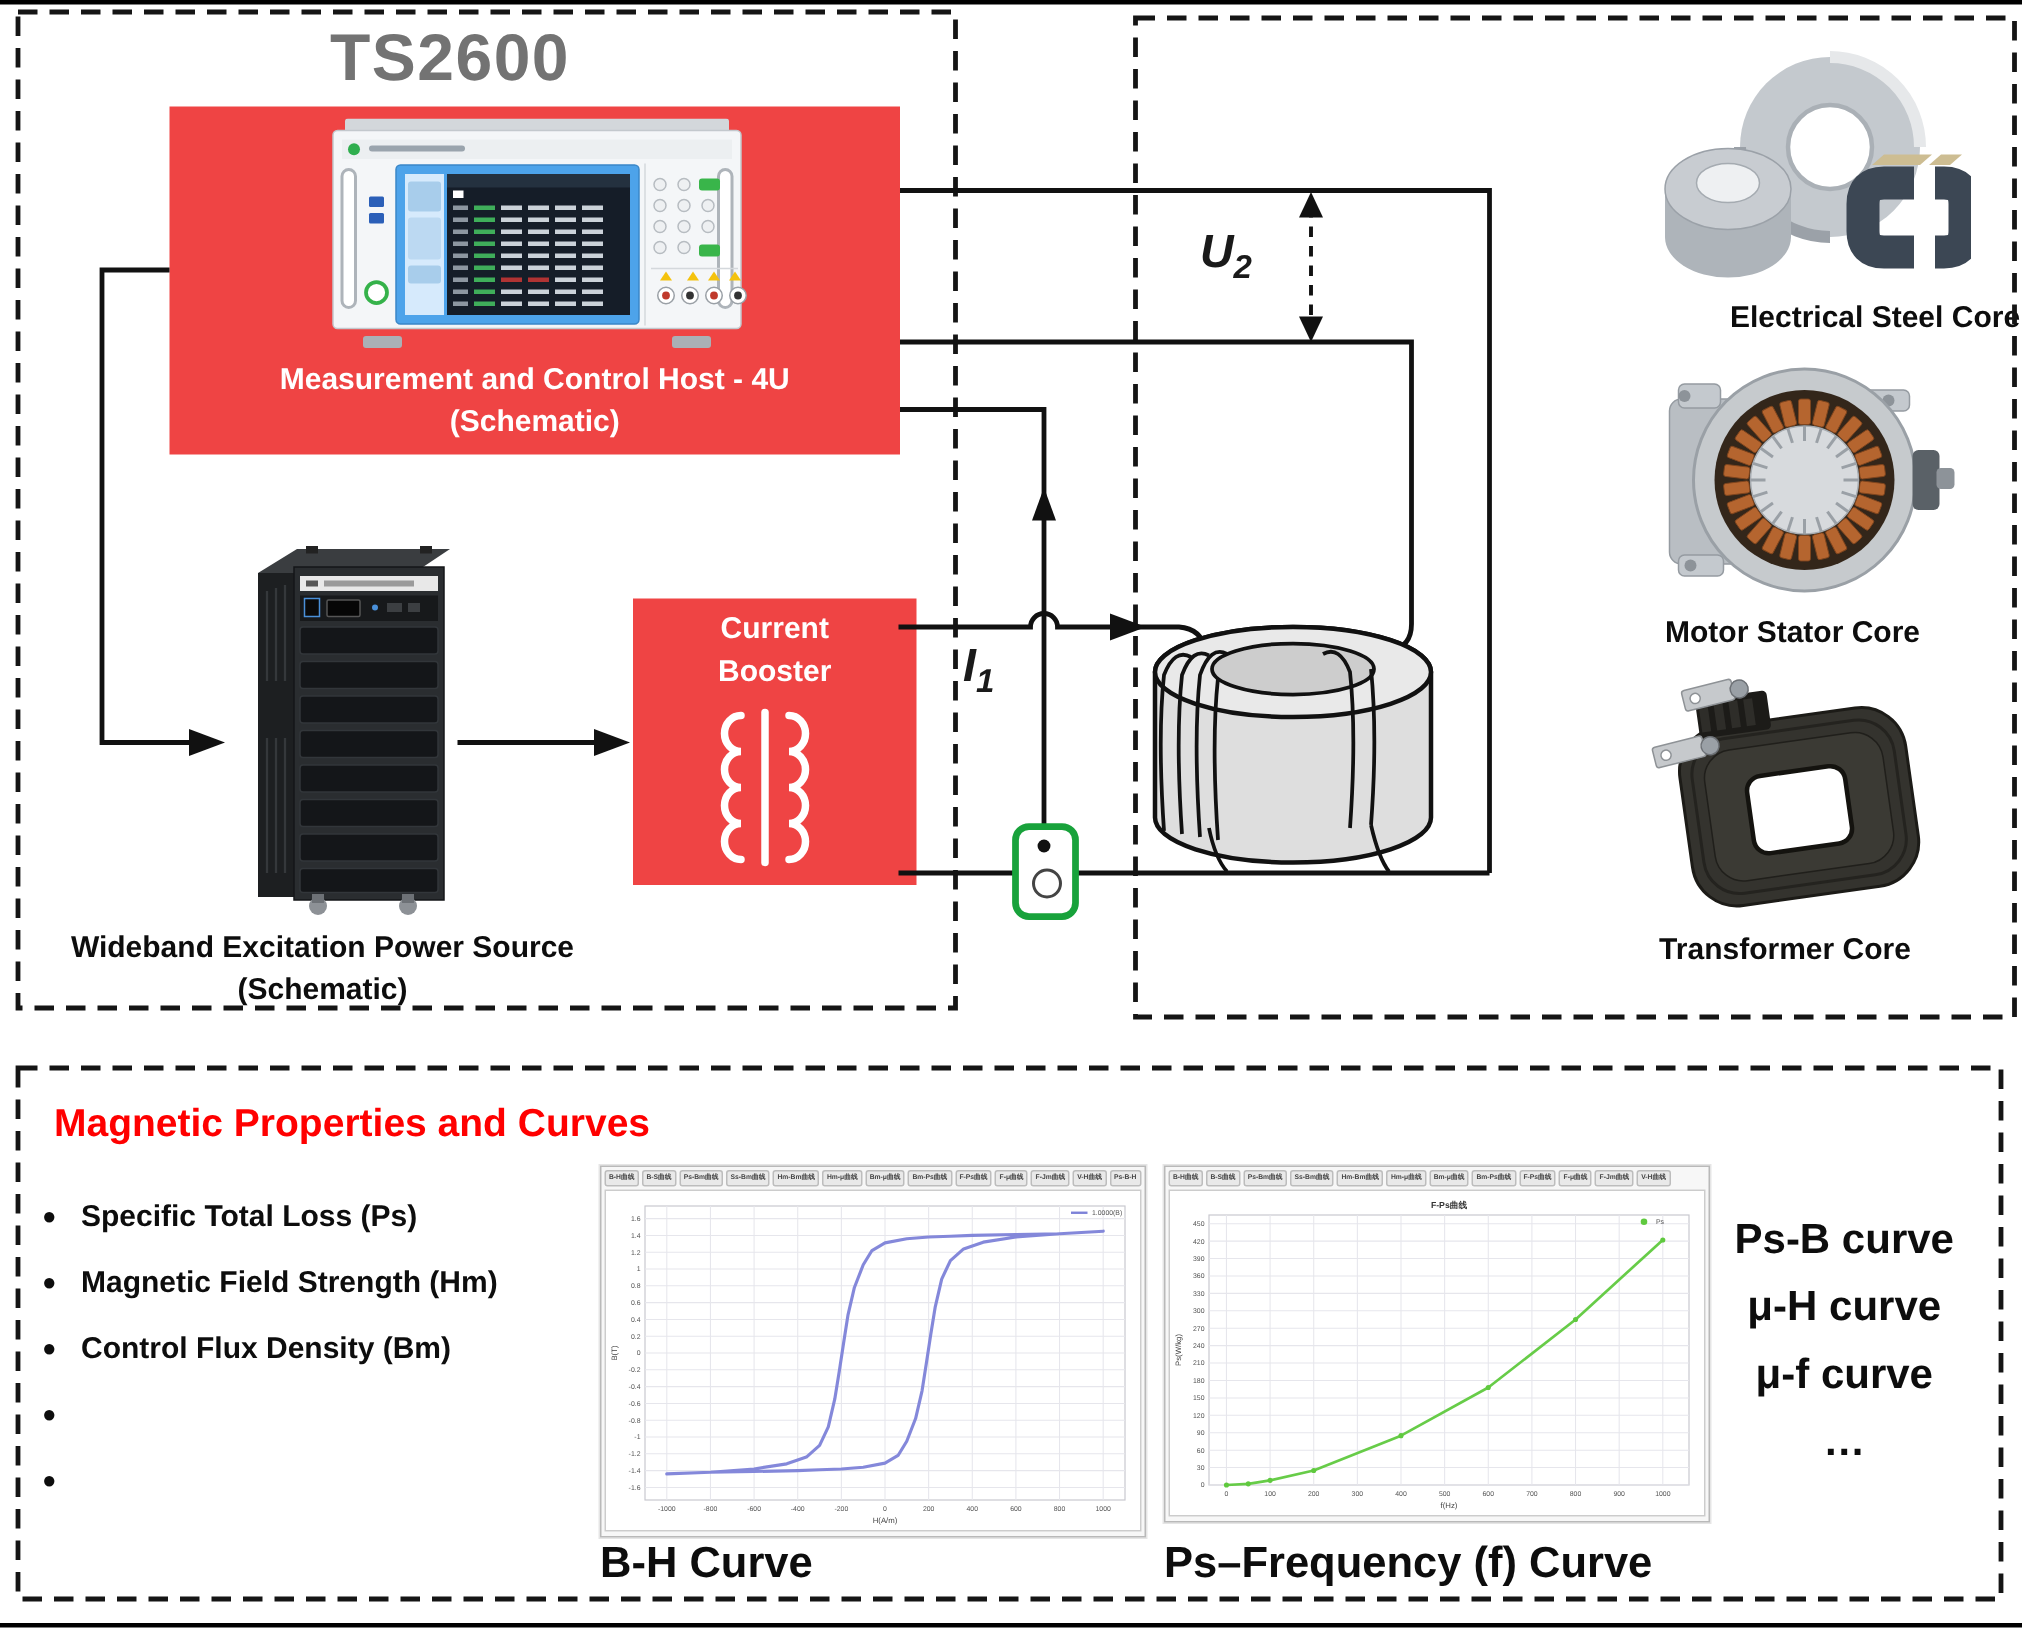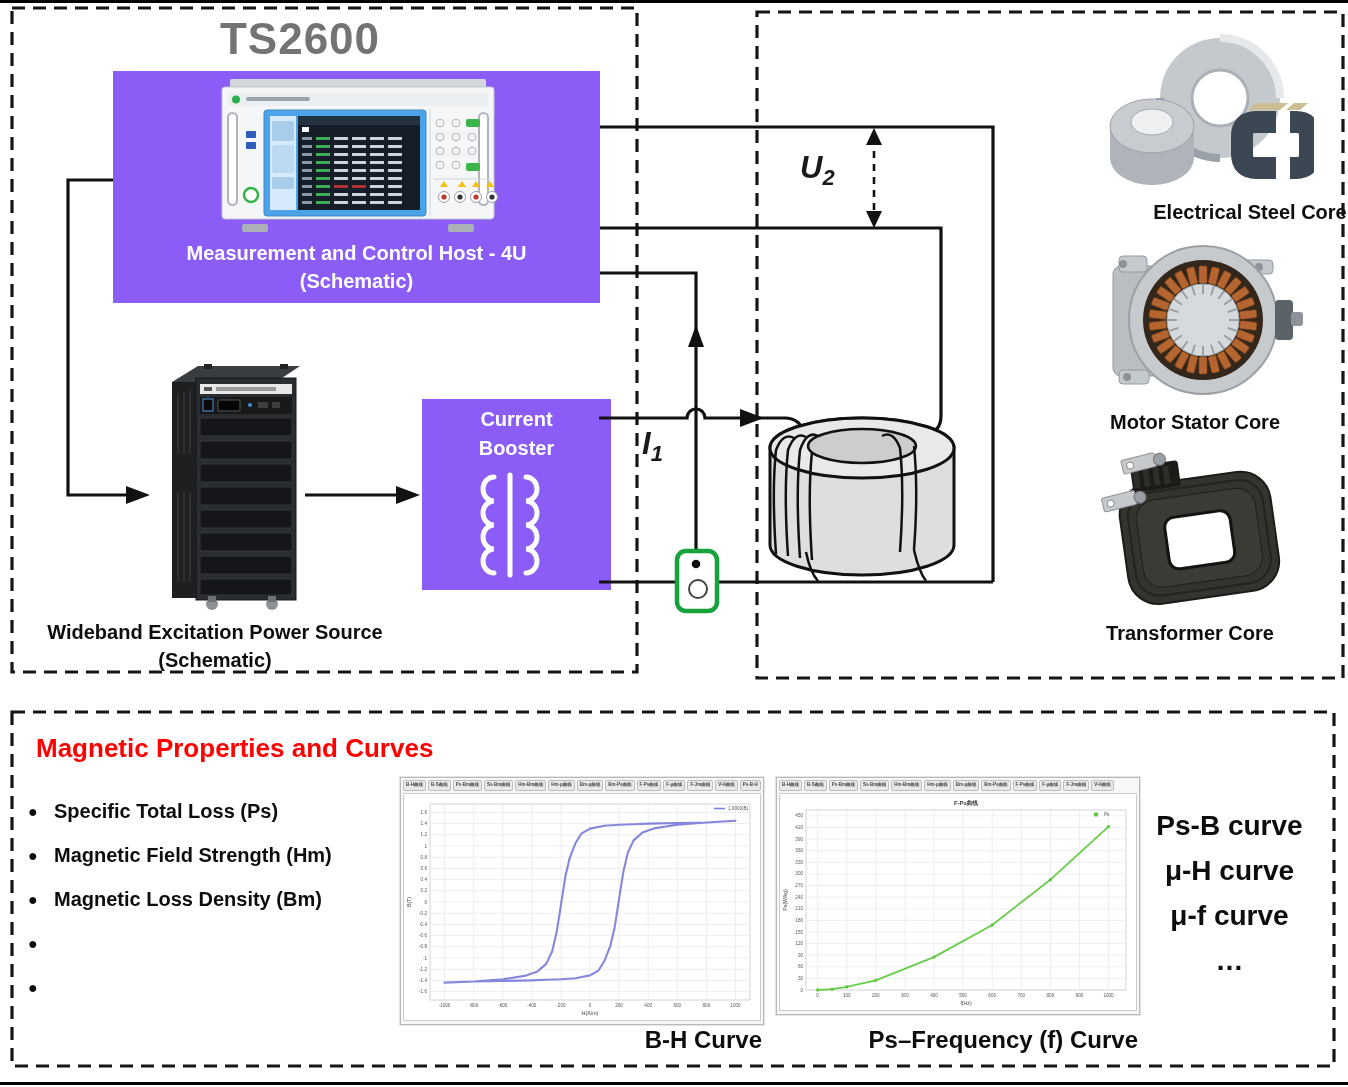--- a/index.html
+++ b/index.html
@@ -1,34 +1,34 @@
 <!DOCTYPE html>
 <html><head>
 <meta charset="utf-8">
 <style>
   html,body{margin:0;padding:0;}
   body{width:1348px;height:1087px;position:relative;background:#fff;overflow:hidden;
        font-family:"Liberation Sans",sans-serif;color:#111;}
   .abs{position:absolute;}
   .edge-line{position:absolute;left:0;width:1348px;height:3px;background:#000;}
   
-  .bluebox{position:absolute;background:#8b5cf6;color:#fff;text-align:center;}
+  .bluebox{position:absolute;background:#ef4444;color:#fff;text-align:center;}
   .panel-label{position:absolute;left:0;width:100%;text-align:center;font-weight:700;font-size:20px;line-height:27px;}
   .big-title{position:absolute;font-weight:800;font-size:44px;letter-spacing:1px;color:#737373;}
   .blk-label{position:absolute;text-align:center;font-weight:700;font-size:20px;line-height:27px;color:#0d0d0d;}
   .meas-label{position:absolute;font-style:italic;font-weight:800;font-size:31px;color:#1a1a1a;z-index:6;}
   .meas-label sub{font-size:22px;font-style:italic;}
   
   .red-title{position:absolute;font-weight:800;font-size:26px;color:#f00;}
   .bullets{position:absolute;left:28px;top:800px;width:370px;z-index:2;}
   .bullet-row{display:flex;align-items:flex-start;height:44px;font-weight:700;font-size:20px;color:#0d0d0d;}
   .bullet-dot{width:26px;font-size:16px;padding-top:3px;}
   .curvelist{position:absolute;left:1142px;top:803px;width:175px;text-align:center;z-index:2;}
   .curvelist div{font-weight:800;font-size:28px;line-height:45px;color:#0d0d0d;}
-  .caption{position:absolute;text-align:right;font-weight:800;font-size:24px;color:#0d0d0d;z-index:2;}
+  .caption{position:absolute;text-align:left;font-weight:800;font-size:29px;color:#0d0d0d;z-index:2;}
   
   .chartwrap{position:absolute;background:#f7f7f7;border:1px solid #b9b9b9;box-shadow:0 0 0 1px #e5e5e5;z-index:2;}
   .tabbar{display:flex;gap:2px;padding:2px 2px 1px 2px;height:11px;overflow:hidden;}
   .tab{background:#e9e9e9;border:1px solid #bdbdbd;border-radius:2px;font-size:4.5px;line-height:8px;
        padding:0 2px;color:#444;white-space:nowrap;font-weight:700;}
   .chartinner{margin:1px 2px 2px 2px;background:#fff;border:1px solid #ccc;}
   svg text{font-family:"Liberation Sans",sans-serif;}
 </style>
 </head>
 <body>
@@ -379,21 +379,21 @@
   <div class="bullet-row">
       <span class="bullet-dot">●</span>
       <span>Specific Total Loss (Ps)</span>
     </div>
   <div class="bullet-row">
       <span class="bullet-dot">●</span>
       <span>Magnetic Field Strength (Hm)</span>
     </div>
   <div class="bullet-row">
       <span class="bullet-dot">●</span>
-      <span>Magnetic Loss Density (Bm)</span>
+      <span>Control Flux Density (Bm)</span>
     </div>
   <div class="bullet-row">
       <span class="bullet-dot">●</span>
     </div>
   <div class="bullet-row">
       <span class="bullet-dot">●</span>
     </div>
 </div>
 
 <div class="chartwrap" style="left:400px;top:777px;width:362px;height:246px;">

